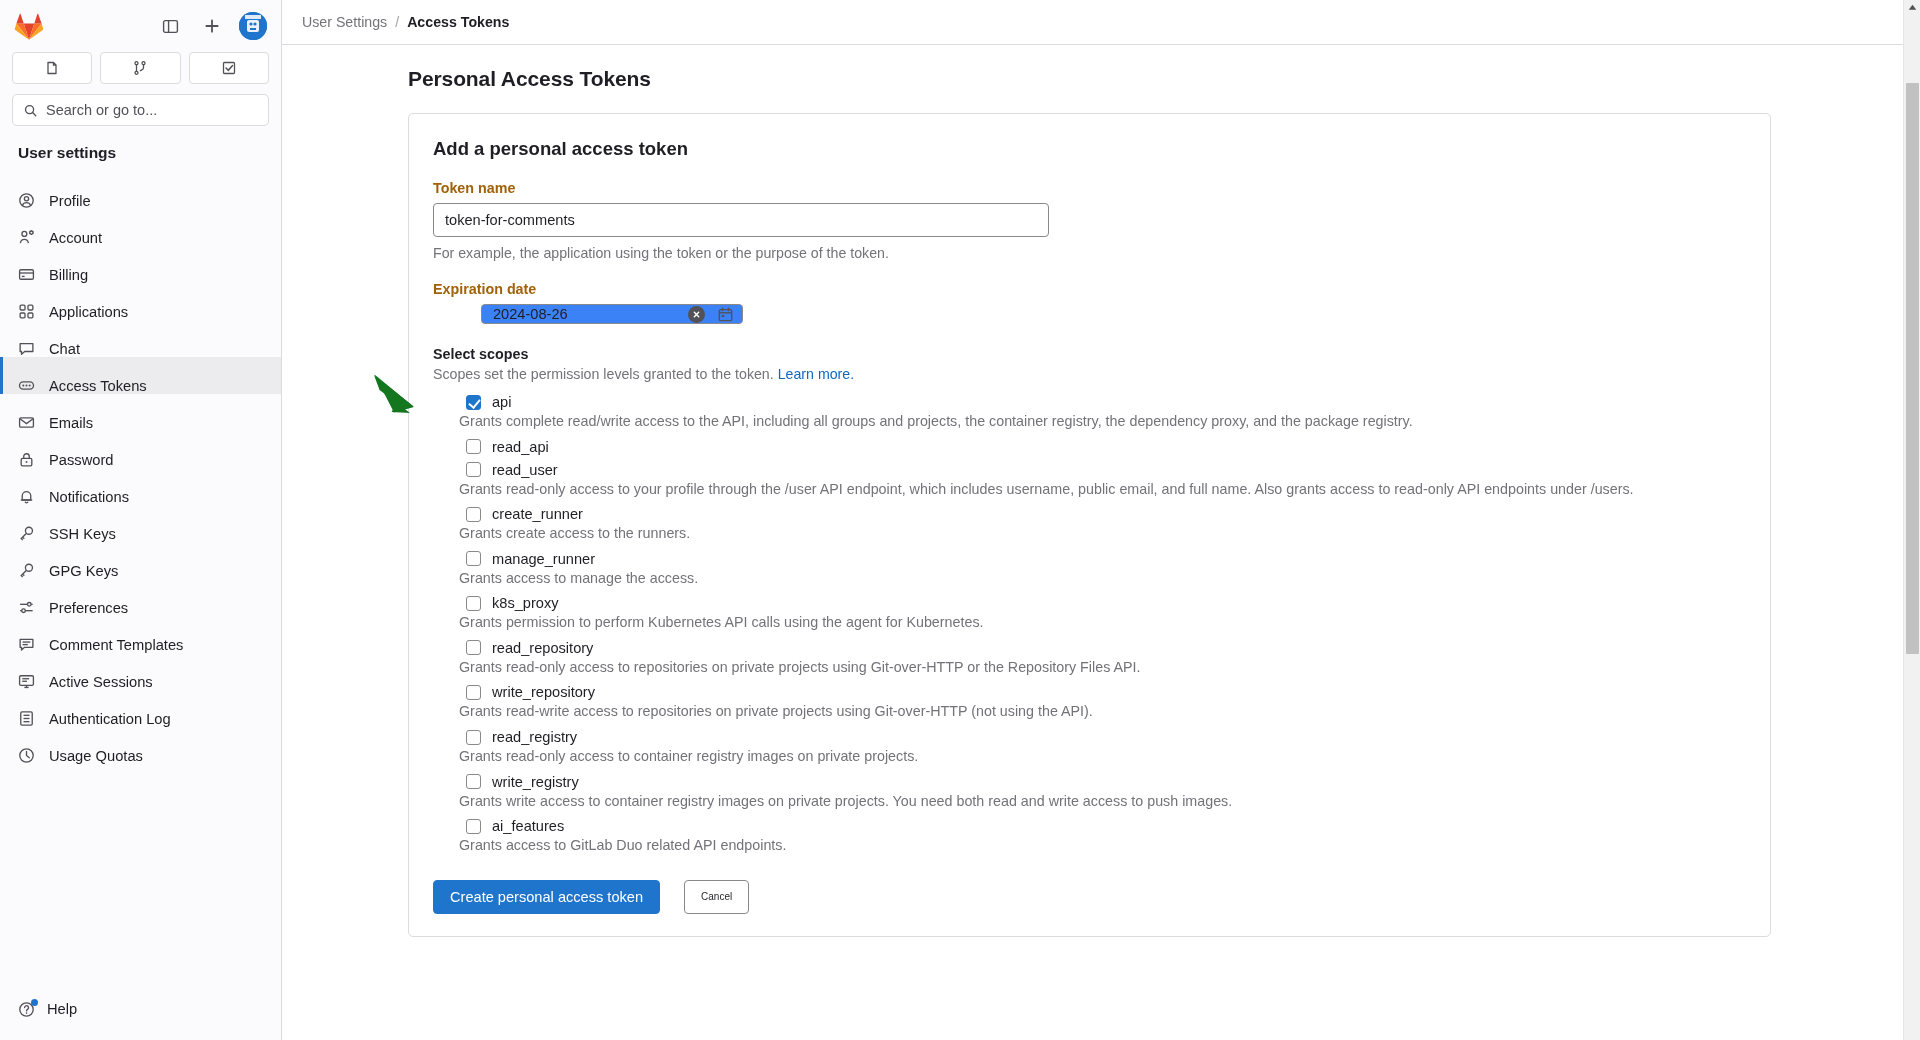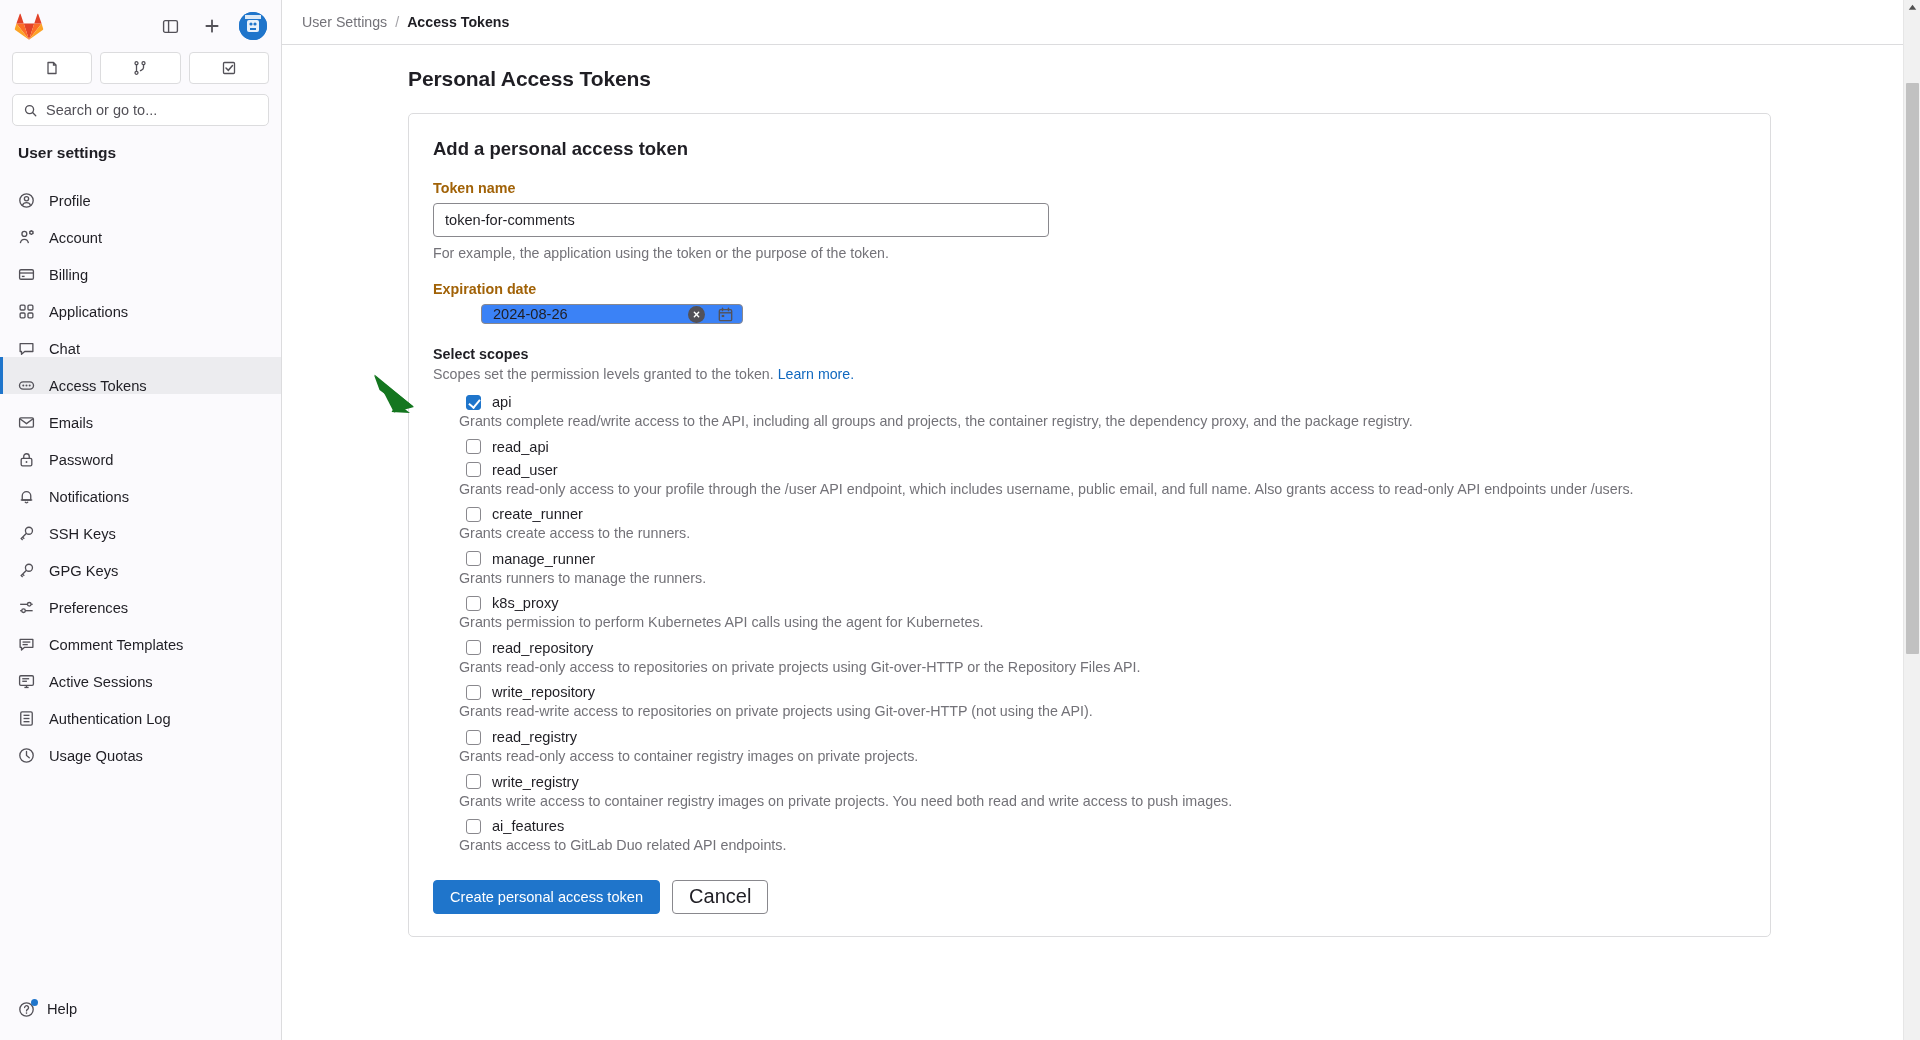--- a/index.html
+++ b/index.html
@@ -353,42 +353,42 @@
     left: -60px;
     top: -22px;
     width: 62px;
     height: 44px;
     pointer-events: none;
   }
 
   .actions {
     margin-top: 24px;
     display: flex;
-    gap: 12px;
+    gap: 24px;
     align-items: center;
   }
   .btn-primary {
     background: #1f75cb;
     color: #fff;
     border: 1px solid #1f75cb;
     border-radius: 4px;
     height: 34px;
     padding: 0 16px;
     font-size: 14.6px;
     font-family: "Liberation Sans", sans-serif;
     cursor: pointer;
   }
   .btn-secondary {
     background: #fff;
     color: #1f1e24;
     border: 1px solid #89888d;
     border-radius: 4px;
     height: 34px;
     padding: 0 16px;
-    font-size: 20px;
+    font-size: 10px;
     font-family: "Liberation Sans", sans-serif;
     cursor: pointer;
   }
 
   
   .scrollbar {
     position: absolute;
     right: 0; top: 0;
     width: 17px;
     height: 1040px;
@@ -740,21 +740,21 @@
                   <span class="scope-name">create_runner</span>
                 </div>
                 <div class="scope-desc">Grants create access to the runners.</div>
               </div>
 
               <div class="scope-row">
                 <div class="scope-head">
                   <span class="cb"></span>
                   <span class="scope-name">manage_runner</span>
                 </div>
-                <div class="scope-desc">Grants runners to manage the runners.</div>
+                <div class="scope-desc">Grants access to manage the access.</div>
               </div>
 
               <div class="scope-row">
                 <div class="scope-head">
                   <span class="cb"></span>
                   <span class="scope-name">k8s_proxy</span>
                 </div>
                 <div class="scope-desc">Grants permission to perform Kubernetes API calls using the agent for Kubernetes.</div>
               </div>
 

